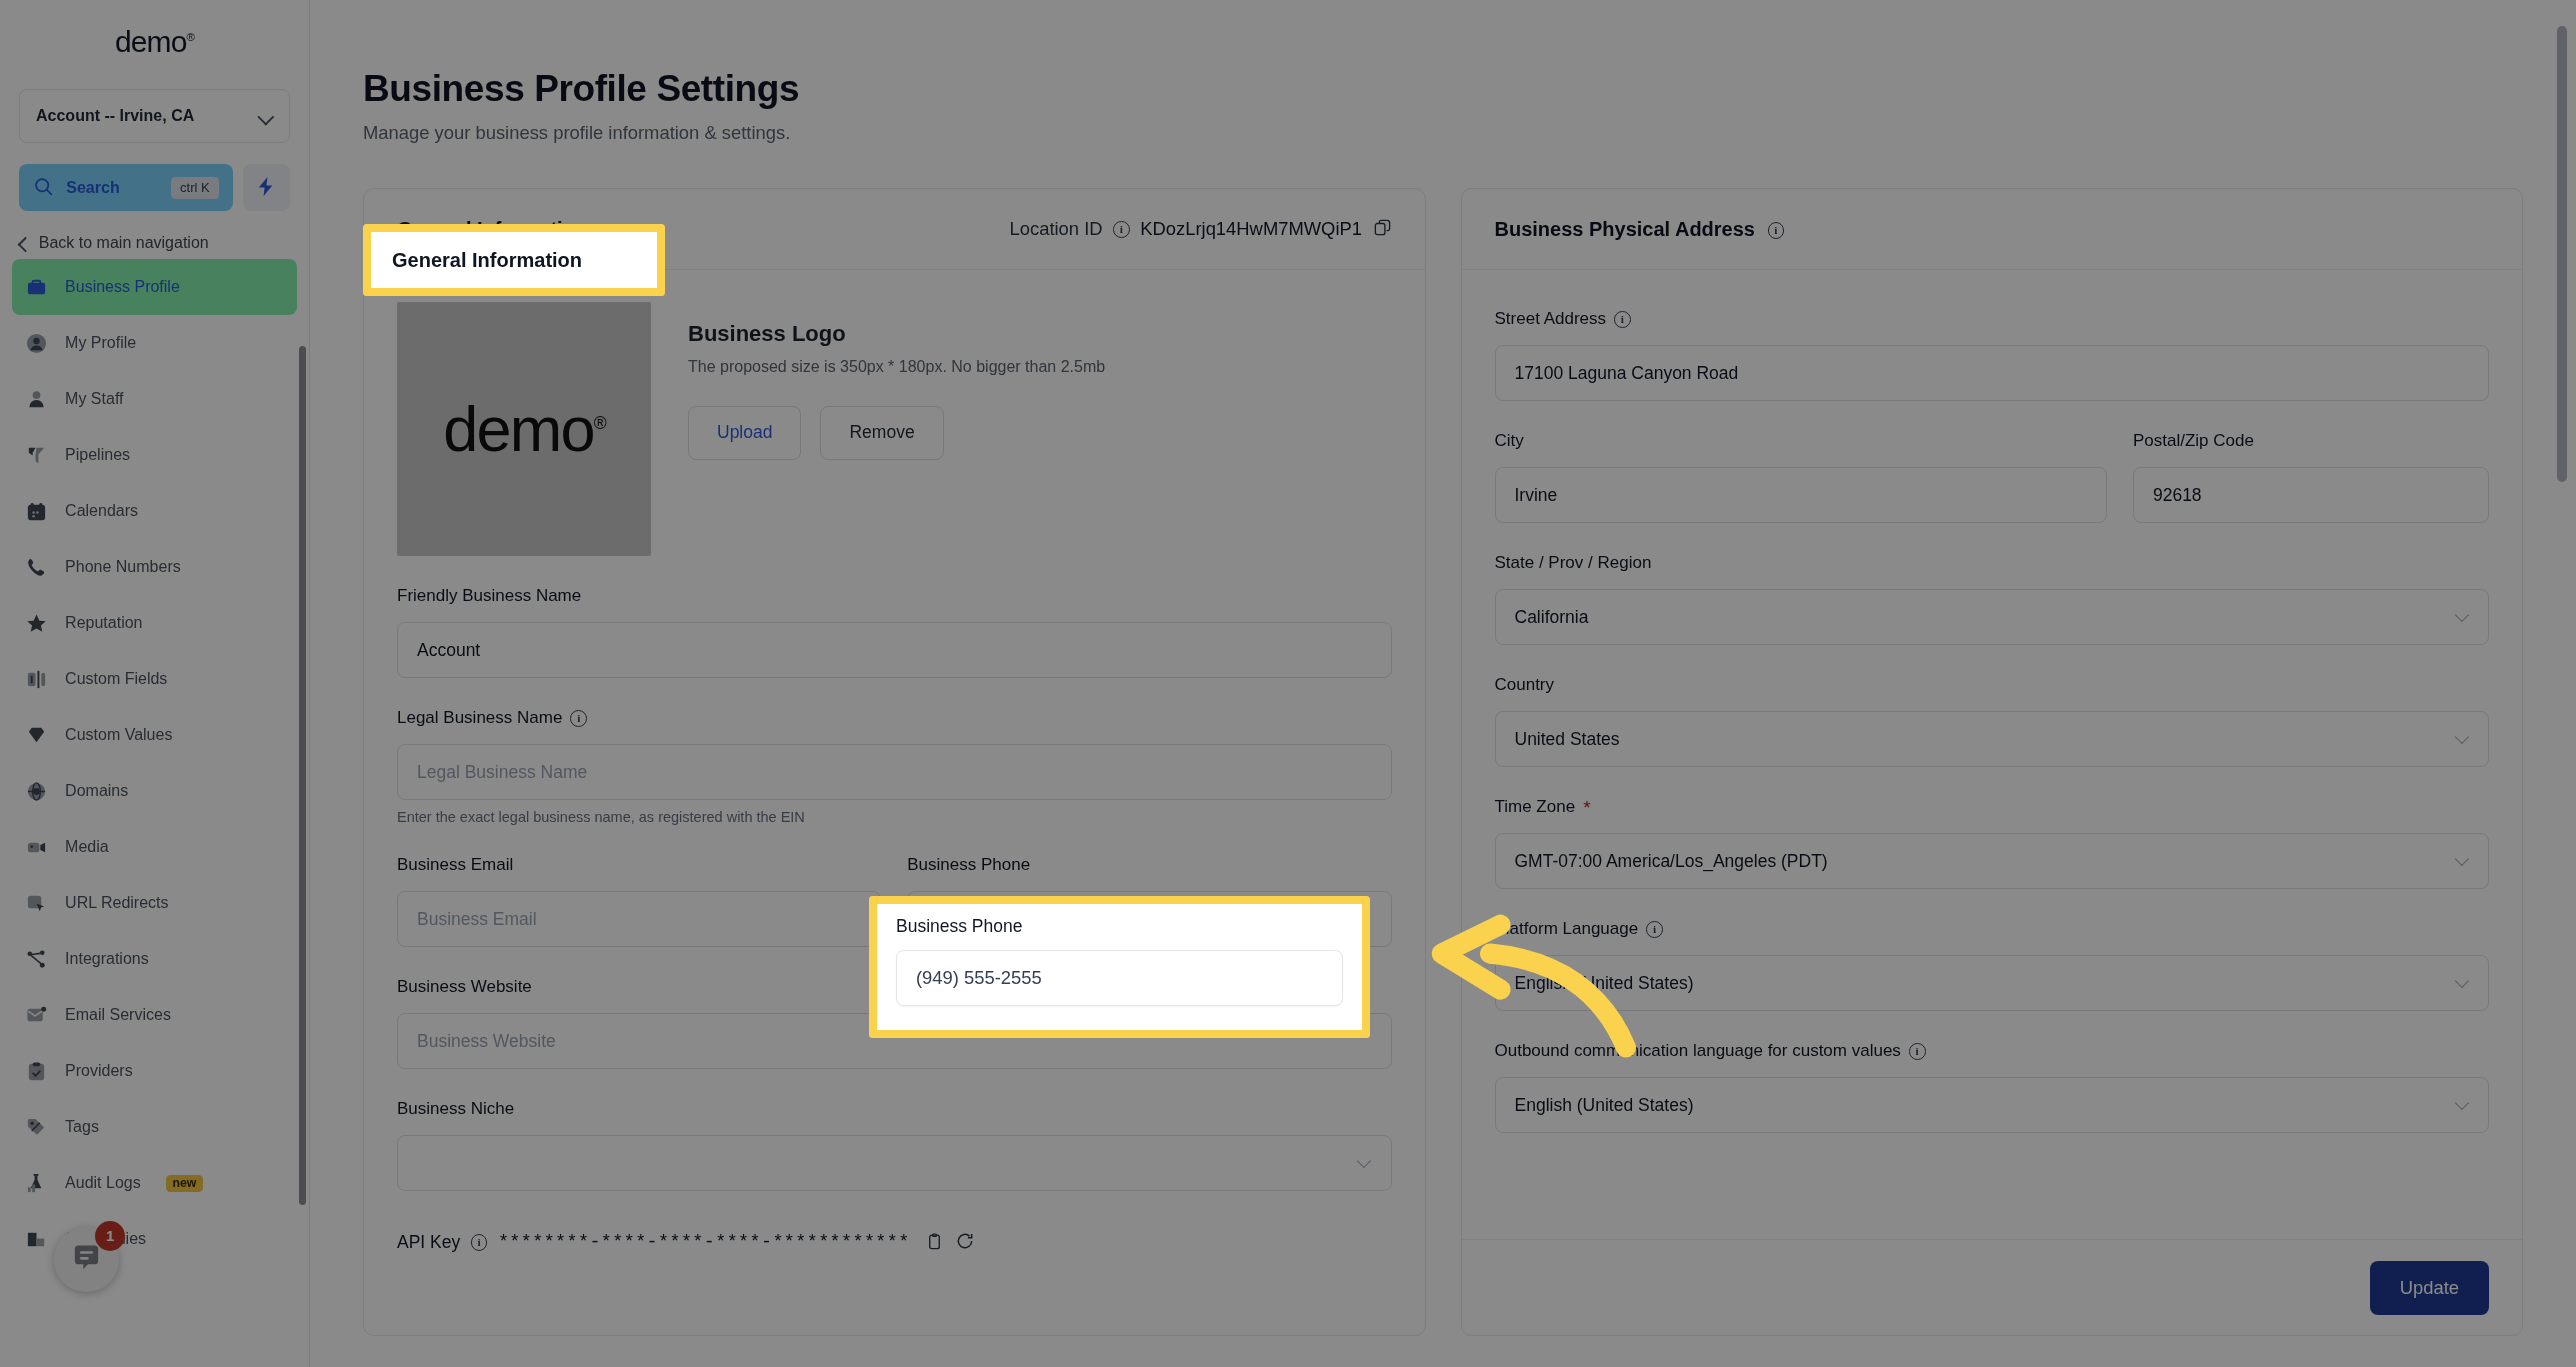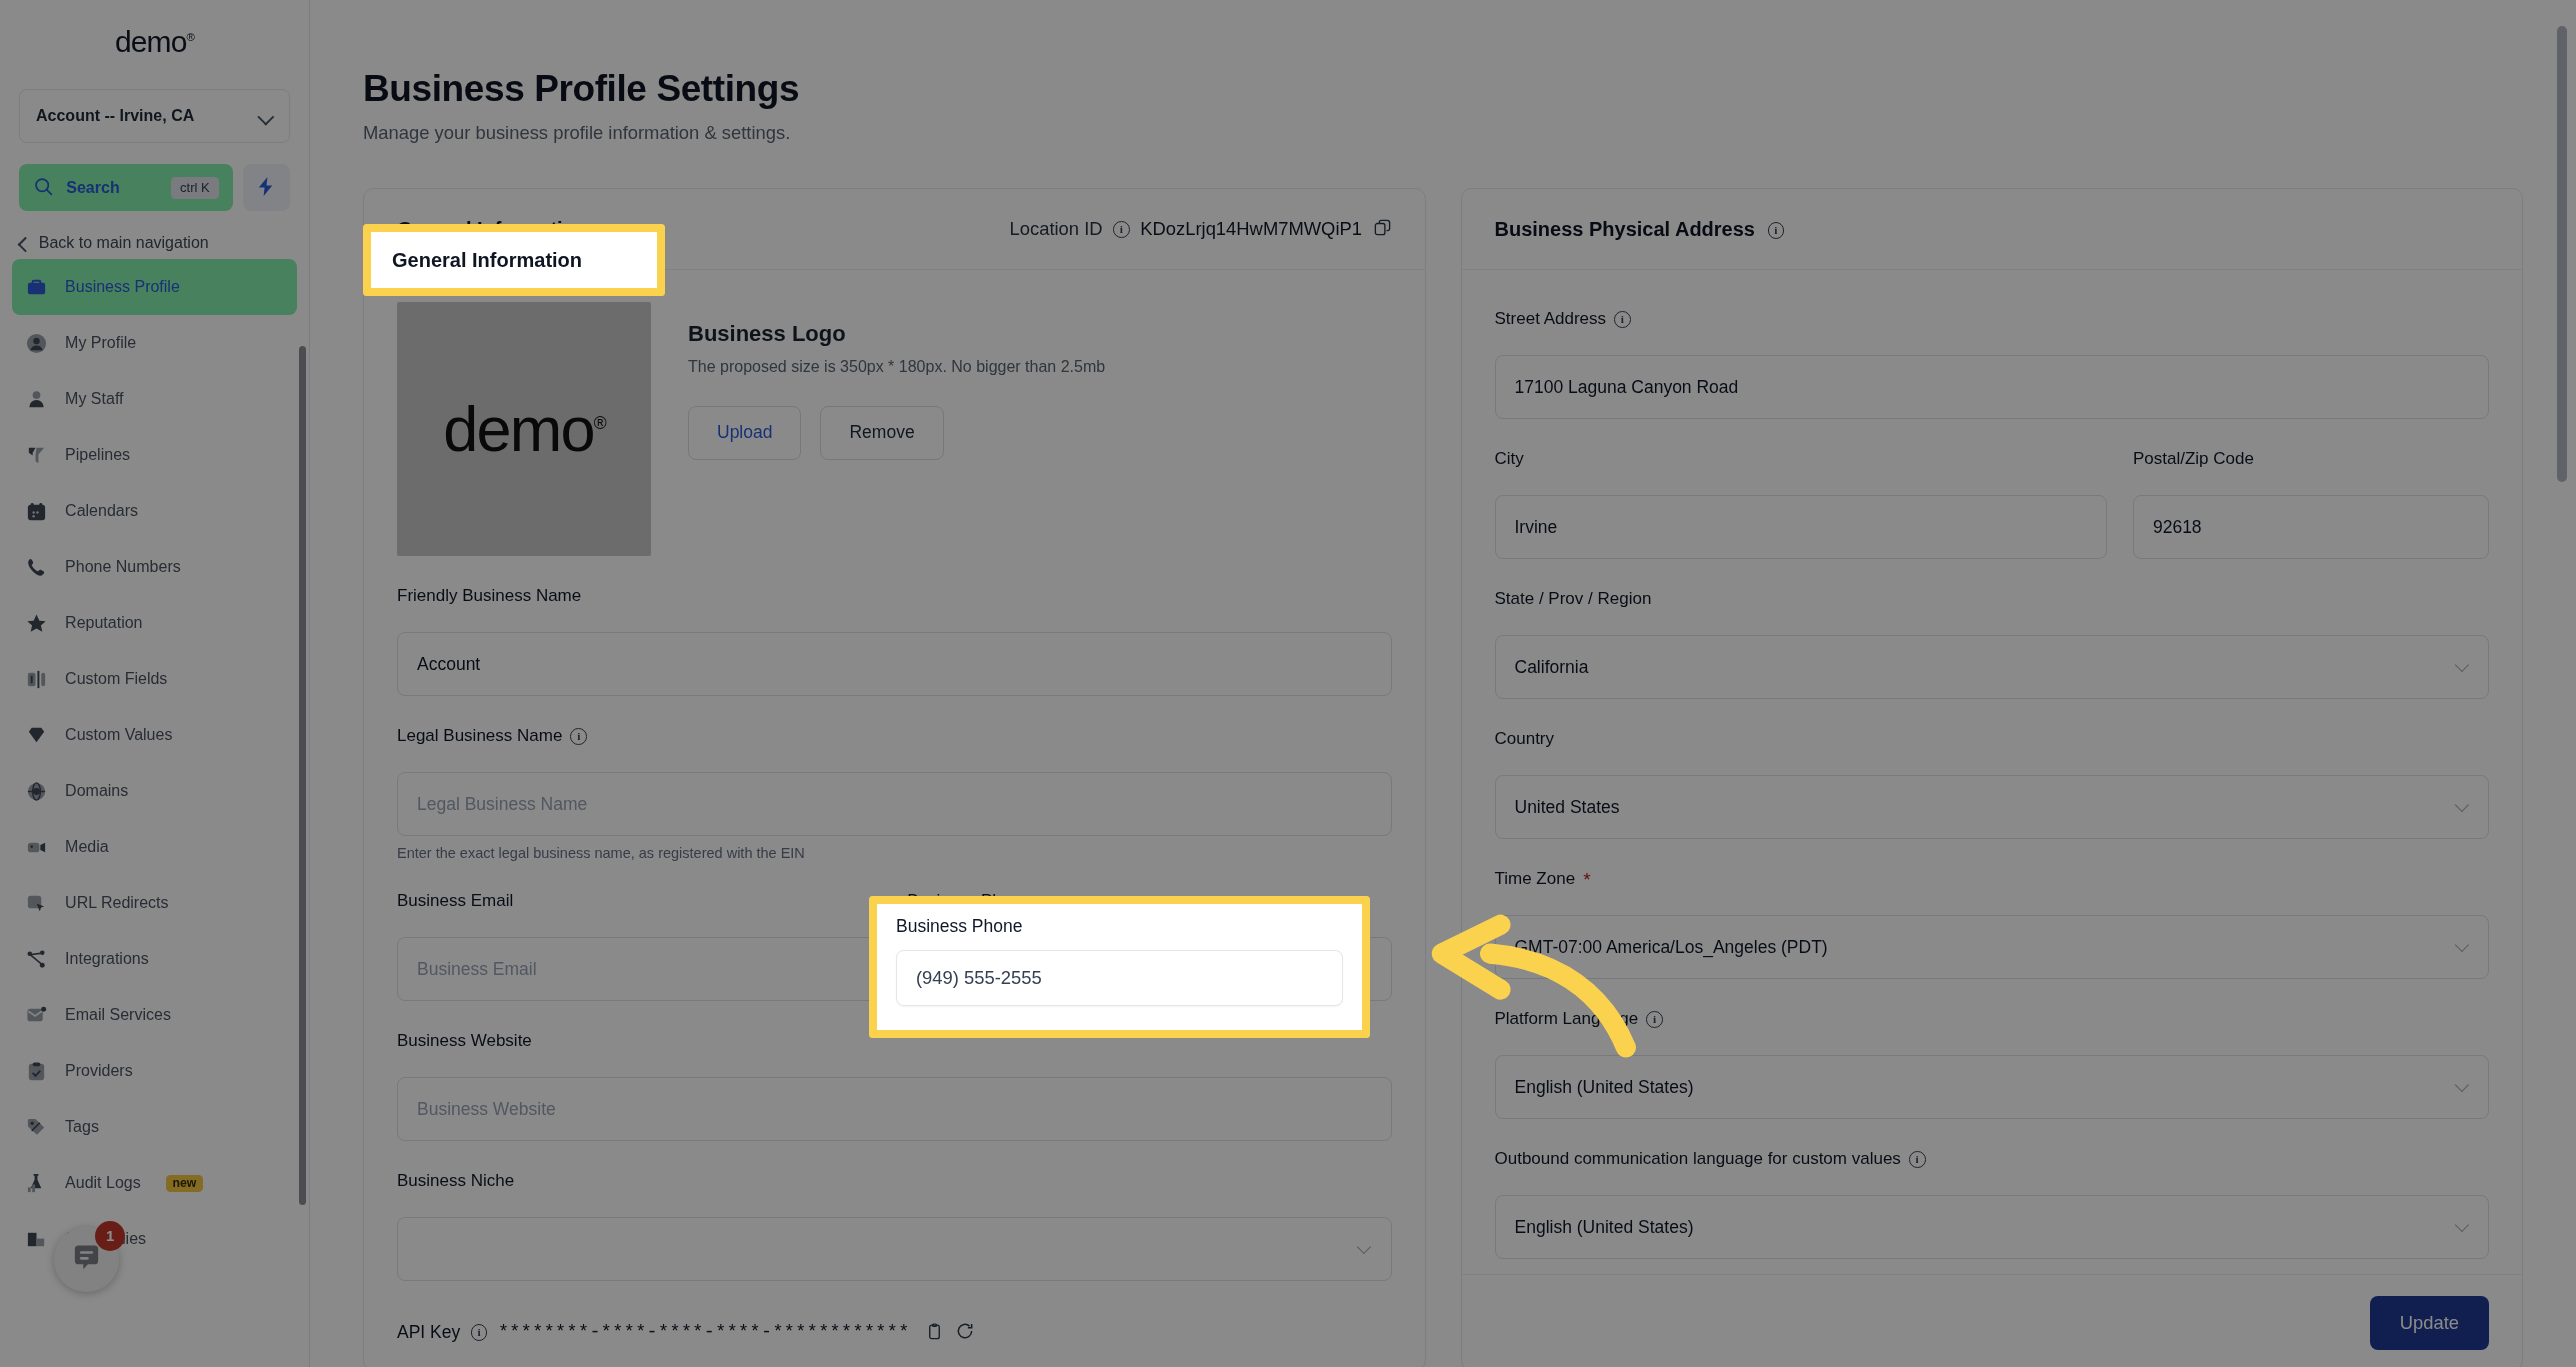--- a/index.html
+++ b/index.html
@@ -46,21 +46,21 @@
   .chev { width: 14px; height: 14px; position: relative; }
   .chev::after {
     content: ""; position: absolute; left: 0.9px; top: 1.8px;
     width: 9.6px; height: 9.6px;
     border-right: 2.3px solid #475467; border-bottom: 2.3px solid #475467;
     transform: rotate(45deg);
   }
 
   .search-row { display: flex; gap: 10.5px; margin: 21px 19px 0 19px; }
   .search-box {
-    flex: 1; height: 47px; background: #86efac; border-radius: 8px;
+    flex: 1; height: 47px; background: #7dd3fc; border-radius: 8px;
     display: flex; align-items: center; padding: 0 14px; cursor: pointer;
   }
   .search-box .stext { font-size: 16px; color: #2b5bd7; font-weight: 600; margin-left: 12.3px; flex: 1; }
   .kbd {
     background: #dfe3ea; border-radius: 4.4px; padding: 3.5px 8.8px;
     font-size: 13px; color: #344054; font-weight: 400;
   }
   .bolt-box {
     width: 47px; height: 47px; background: #eff2f7; border-radius: 8px;
     display: flex; align-items: center; justify-content: center; cursor: pointer;
@@ -164,21 +164,21 @@
   .obtn.primary-text { color: #2b5bd7; }
   .obtn.neutral-text { color: #1f2937; }
 
   
   .fgroup { margin-top: 30px; }
   .flabel {
     font-size: 17px; color: #101828; display: flex; align-items: center; gap: 8px;
   }
   .flabel .req { color: #b42318; font-size: 19px; line-height: 1; }
   .finput {
-    margin-top: 26px; height: 64px; border: 0.9px solid #dde1e7;
+    margin-top: 16px; height: 56px; border: 0.9px solid #dde1e7;
     border-radius: 8px; display: flex; align-items: center;
     padding: 0 19px; font-size: 17.5px; color: #101828; background: #fff;
   }
   .finput.placeholder { color: #98a2b3; }
   .fhint { font-size: 14.5px; color: #667085; margin-top: 8.8px; }
   .fselect { position: relative; }
   .fselect .chev-s {
     position: absolute; right: 19px; top: 50%; margin-top: -7px;
     width: 13px; height: 13px;
   }

